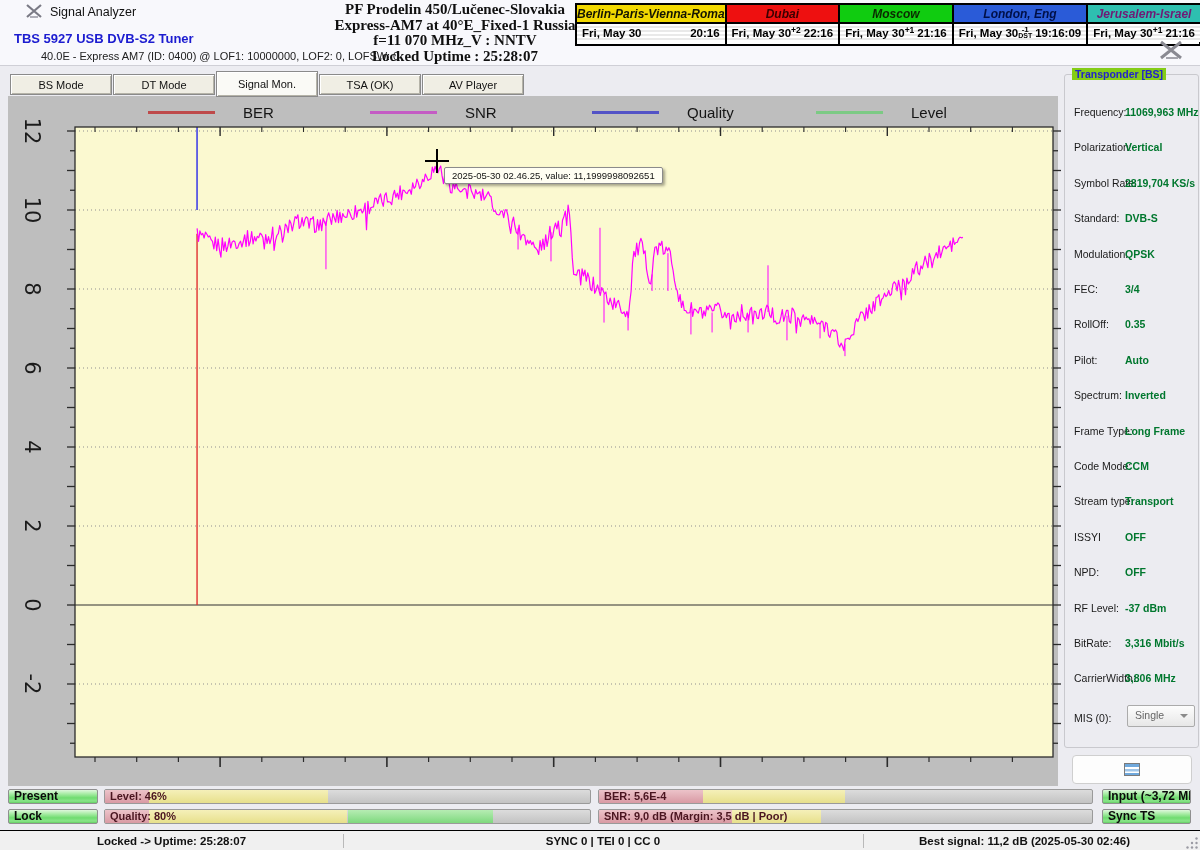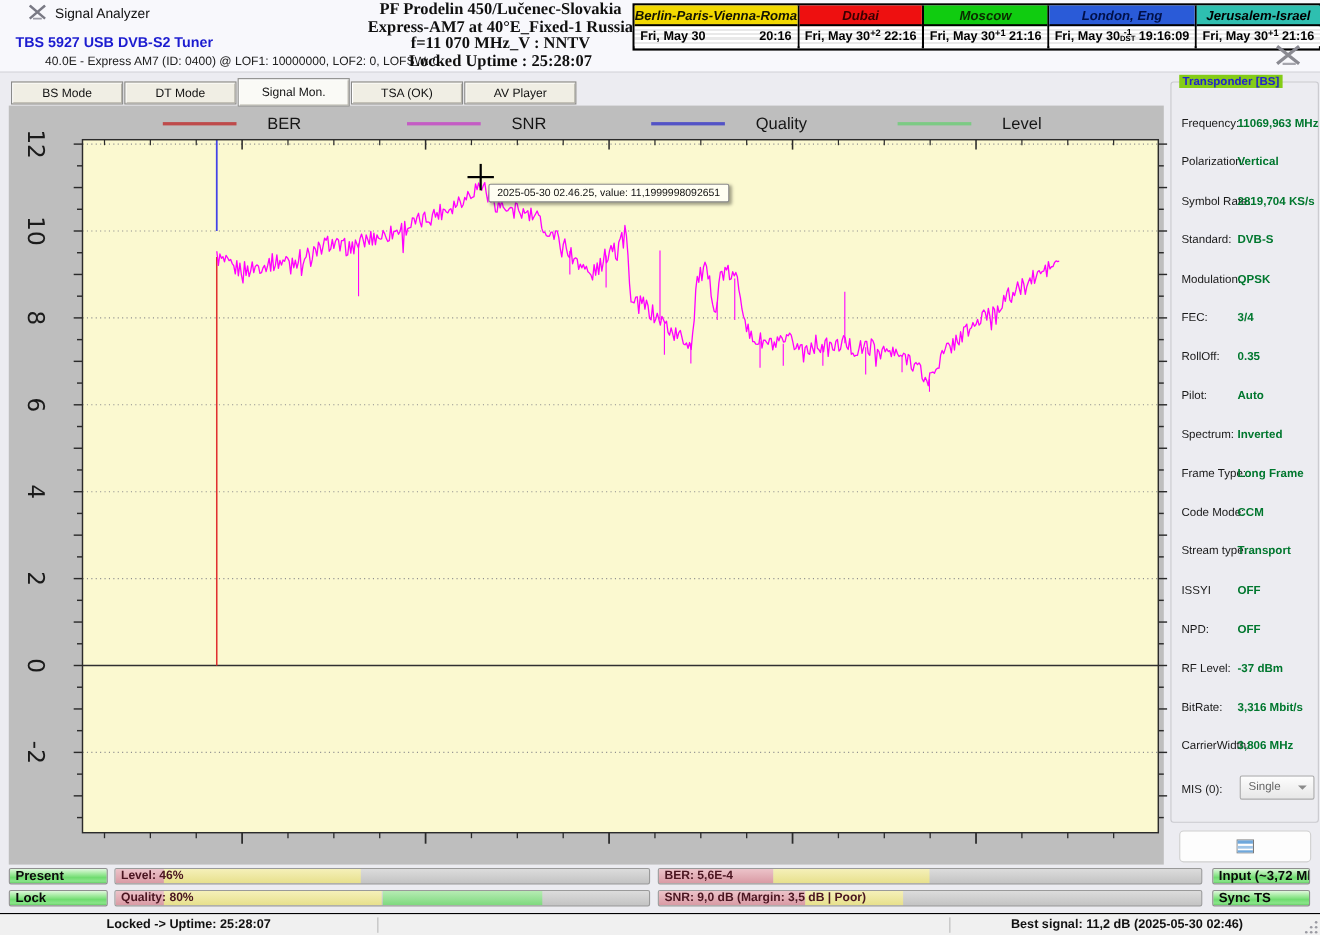--- a/index.html
+++ b/index.html
@@ -138,21 +138,21 @@
             <span class="date">Fri, May 30</span>
             <span class="spacer"></span>
             <span class="dstblock">
               <span class="o">-1</span>
               <span class="d">DST</span>
             </span>
             <span class="tm">19:16:09</span>
           </div>
         </div>
         <div class="clock">
-          <div class="city" style="background: rgb(46, 191, 176); color: #000000;">Jerusalem-Israel</div>
+          <div class="city" style="background: rgb(46, 191, 176); color: #701a75;">Jerusalem-Israel</div>
           <div class="time-row">
             <span class="date">Fri, May 30</span>
             <span class="spacer"></span>
             <span class="off">+1</span>
             <span class="tm">21:16</span>
           </div>
         </div>
       </div>
   </div>
   <svg class="corner-icon" width="26" height="22" viewBox="0 0 26 22">
@@ -454,20 +454,21 @@
         <div class="pzone z-pink" style="left: 0%; width: 27%;"></div>
         <div class="pzone z-yellow" style="left: 27%; width: 18%;"></div>
         <div class="plabel">SNR: 9,0 dB (Margin: 3,5 dB | Poor)</div>
       </div>
       <div class="gbar" style="left: 1102px; top: 789px; width: 89px;">Input (~3,72 Mbps)</div>
       <div class="gbar" style="left: 1102px; top: 809px; width: 89px;">Sync TS</div>
     </div>
 
   <div class="statusbar">
     <div class="seg" style="left:0;width:343px">Locked -&gt; Uptime: 25:28:07</div>
+    <div class="seg" style="left:343px;width:520px">SYNC 0 | TEI 0 | CC 0</div>
     <div class="seg" style="left:863px;width:323px">Best signal: 11,2 dB (2025-05-30 02:46)</div>
     <div class="sep" style="left:343px"></div>
     <div class="sep" style="left:863px"></div>
     <svg class="grip" width="13" height="13">
       <g fill="#9A9AA2">
         <circle cx="10.5" cy="10.5" r="1.2"></circle>
           <circle cx="10.5" cy="6" r="1.2"></circle>
           <circle cx="10.5" cy="1.5" r="1.2"></circle>
         <circle cx="6" cy="10.5" r="1.2"></circle>
           <circle cx="6" cy="6" r="1.2"></circle>

